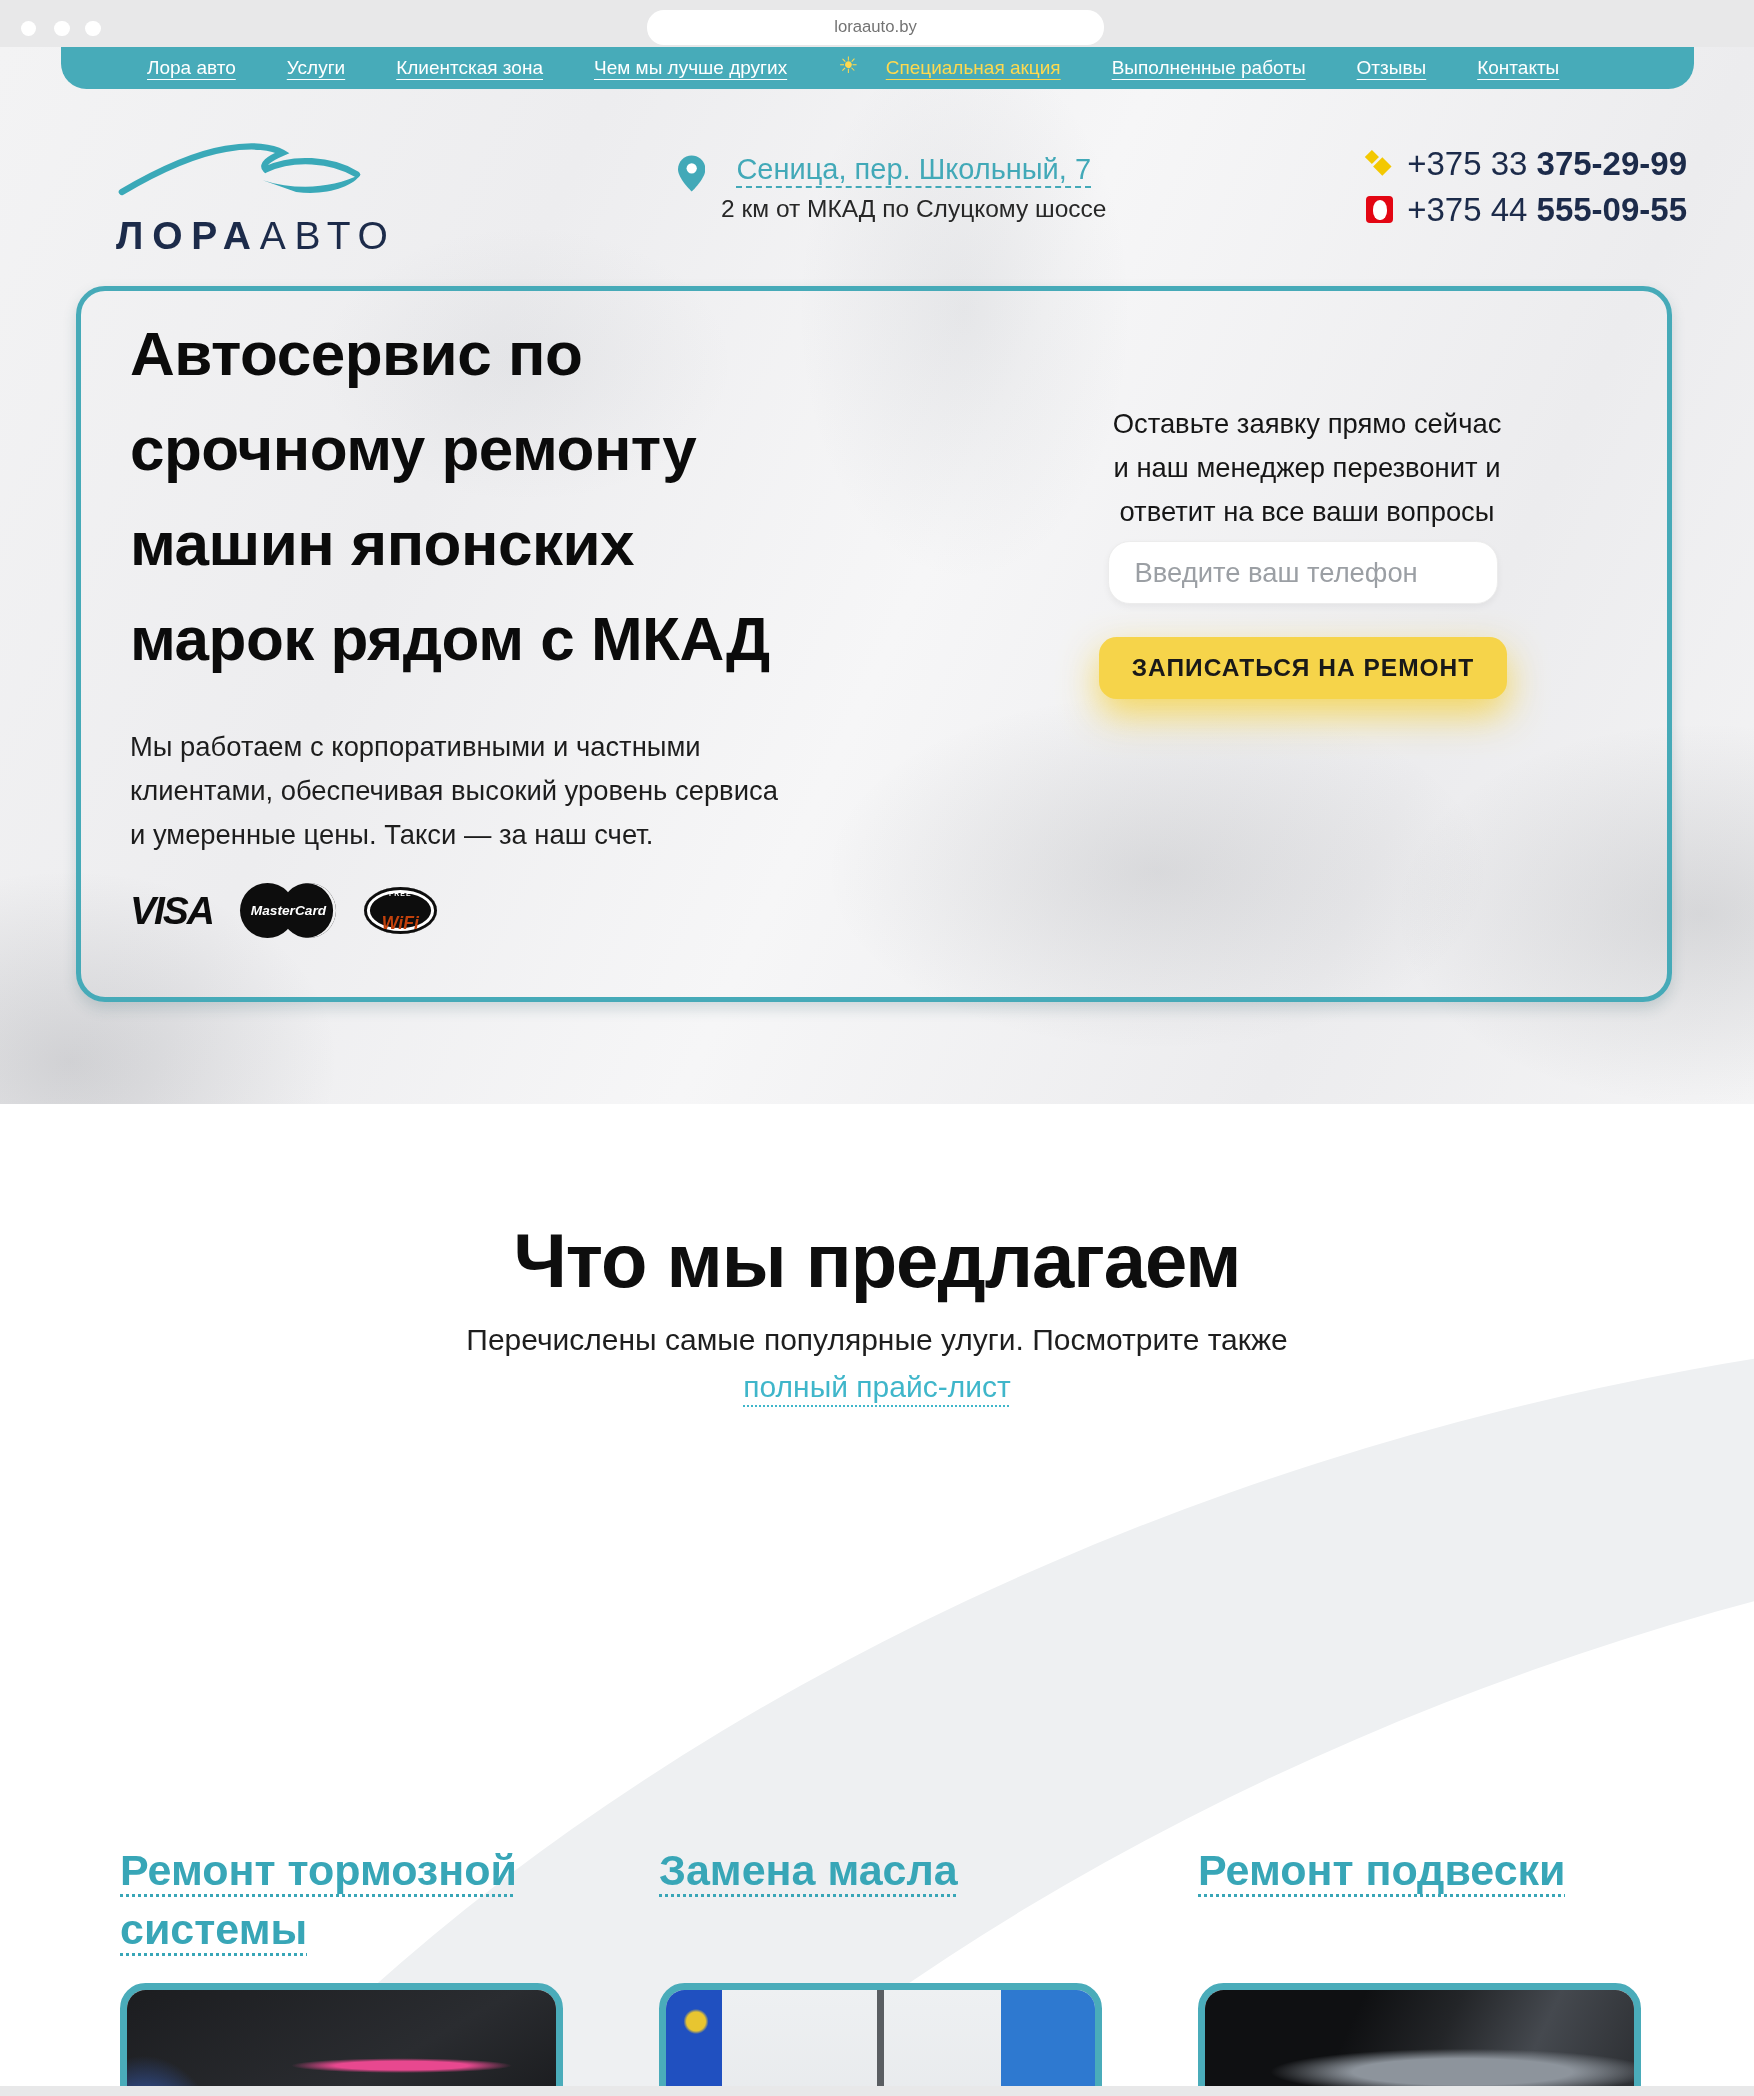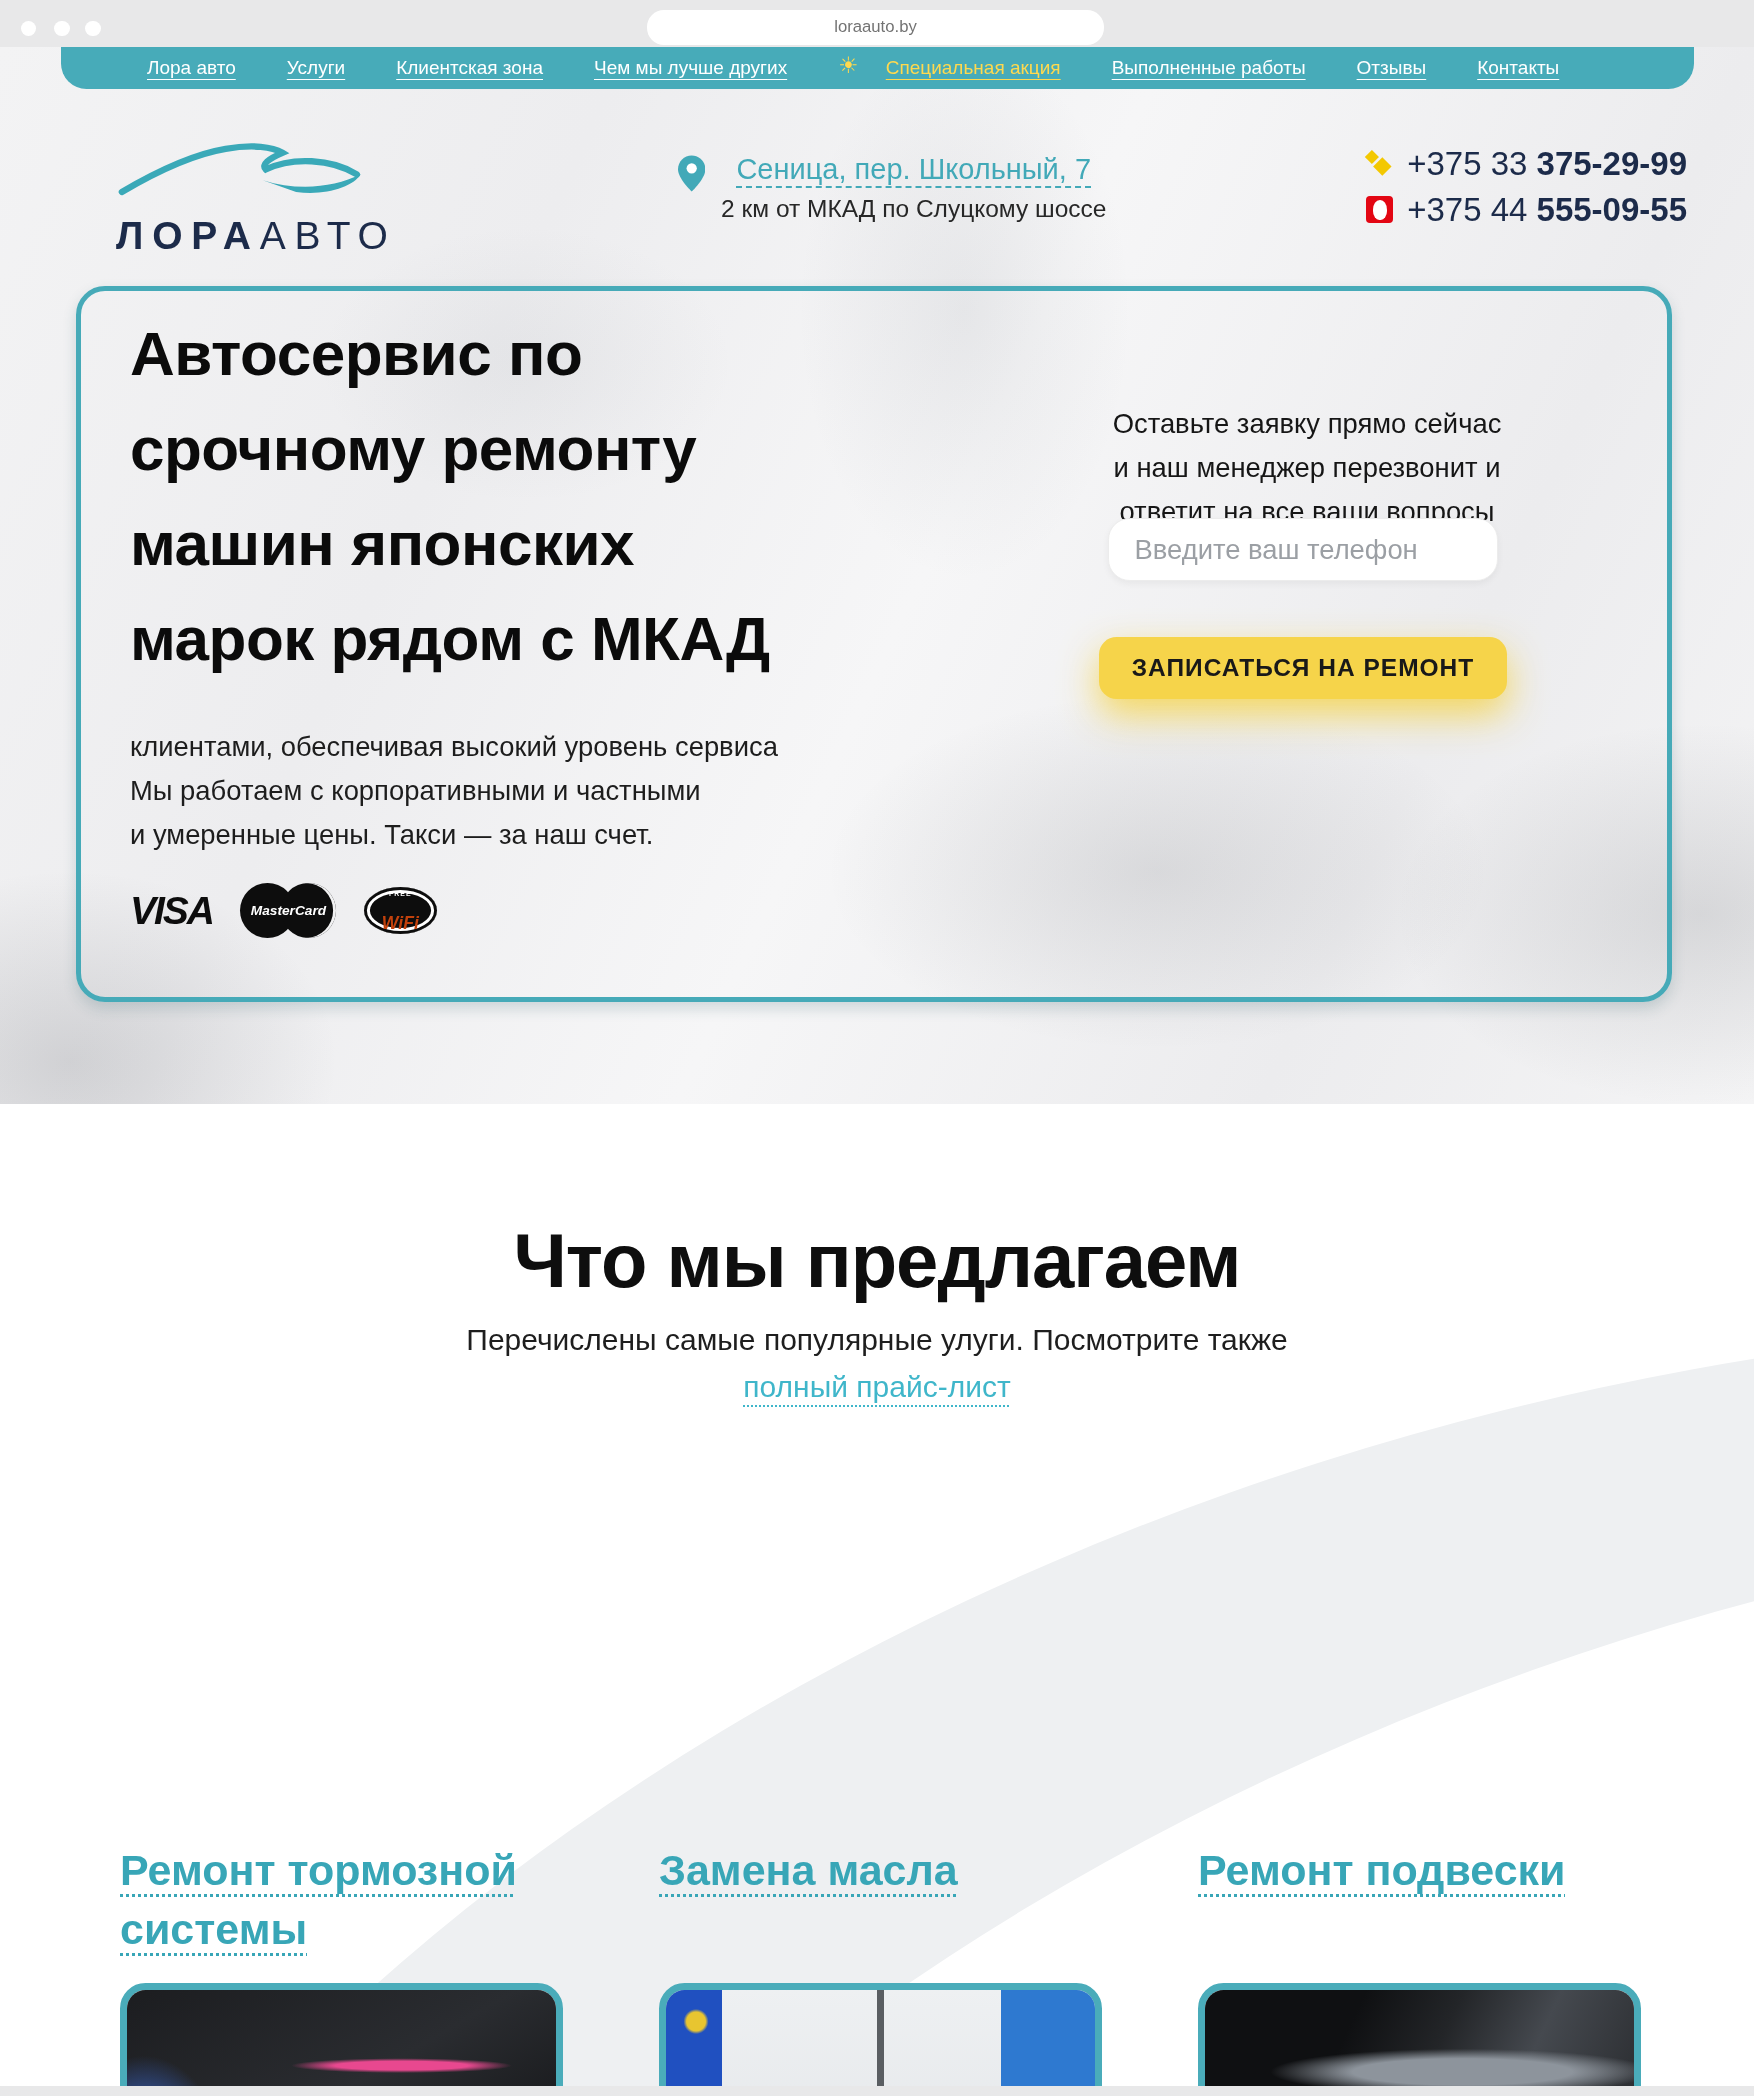--- a/index.html
+++ b/index.html
@@ -71,21 +71,21 @@
          font-weight:700;font-size:13.7px;z-index:2;}
   .wifi{position:relative;width:73px;height:47px;background:#0d0d0d;border-radius:50%;
         box-shadow:inset 0 0 0 2.9px #0d0d0d, inset 0 0 0 5.9px #ffffff;display:inline-block;}
   .wifi em{position:absolute;left:0;top:26px;width:73px;text-align:center;color:#c2410c;font-weight:700;
            font-style:italic;font-size:17.6px;}
   .wifi small{position:absolute;left:0;top:2.9px;width:73px;text-align:center;color:#ffffff;font-size:6.9px;font-weight:700;letter-spacing:1px;}
 
   
   .form-intro{position:absolute;left:1106px;top:402px;width:402px;text-align:center;font-size:27.4px;
               line-height:44px;color:#161616;z-index:10;}
-  .phone-input{position:absolute;left:1108px;top:518px;width:390px;height:63px;box-sizing:border-box;z-index:10;
+  .phone-input{position:absolute;left:1108px;top:541px;width:390px;height:63px;box-sizing:border-box;z-index:10;
                background:#ffffff;border:1px solid #ececec;border-radius:21.6px;padding:0 25.5px;font-size:27.4px;
                color:#333;font-family:"Liberation Sans",sans-serif;box-shadow:0 2.9px 7.8px rgba(0,0,0,.05);outline:none;}
   .phone-input::placeholder{color:#9b9fa4;}
   .cta{position:absolute;left:1099px;top:637px;width:408px;height:62px;z-index:10;border:none;cursor:pointer;
        background:#f6d44a;border-radius:17.6px;font-family:"Liberation Sans",sans-serif;font-size:24.5px;font-weight:700;
        letter-spacing:1px;color:#191919;box-shadow:0 15.7px 37px rgba(244,210,70,.85);}
 
   
   .swoosh{position:absolute;border-radius:50%;z-index:1;}
   .sw-a{left:-147px;top:1372px;width:3921px;height:2548px;background:#eef0f2;transform:rotate(-14deg);}
@@ -226,22 +226,22 @@
   <div class="hero-box"></div>
 
   <h1 class="hero-title">
     <div>Автосервис по</div>
     <div>срочному ремонту</div>
     <div>машин японских</div>
     <div>марок рядом с МКАД</div>
   </h1>
 
   <div class="hero-desc">
+    <div>Мы работаем с корпоративными и частными</div>
     <div>клиентами, обеспечивая высокий уровень сервиса</div>
-    <div>Мы работаем с корпоративными и частными</div>
     <div>и умеренные цены. Такси — за наш счет.</div>
   </div>
 
   <div class="badges">
     <span class="visa">VISA</span>
     <span class="mc">
       <i class="c1"></i>
         <i class="c2"></i>
       <em>MasterCard</em>
     </span>

